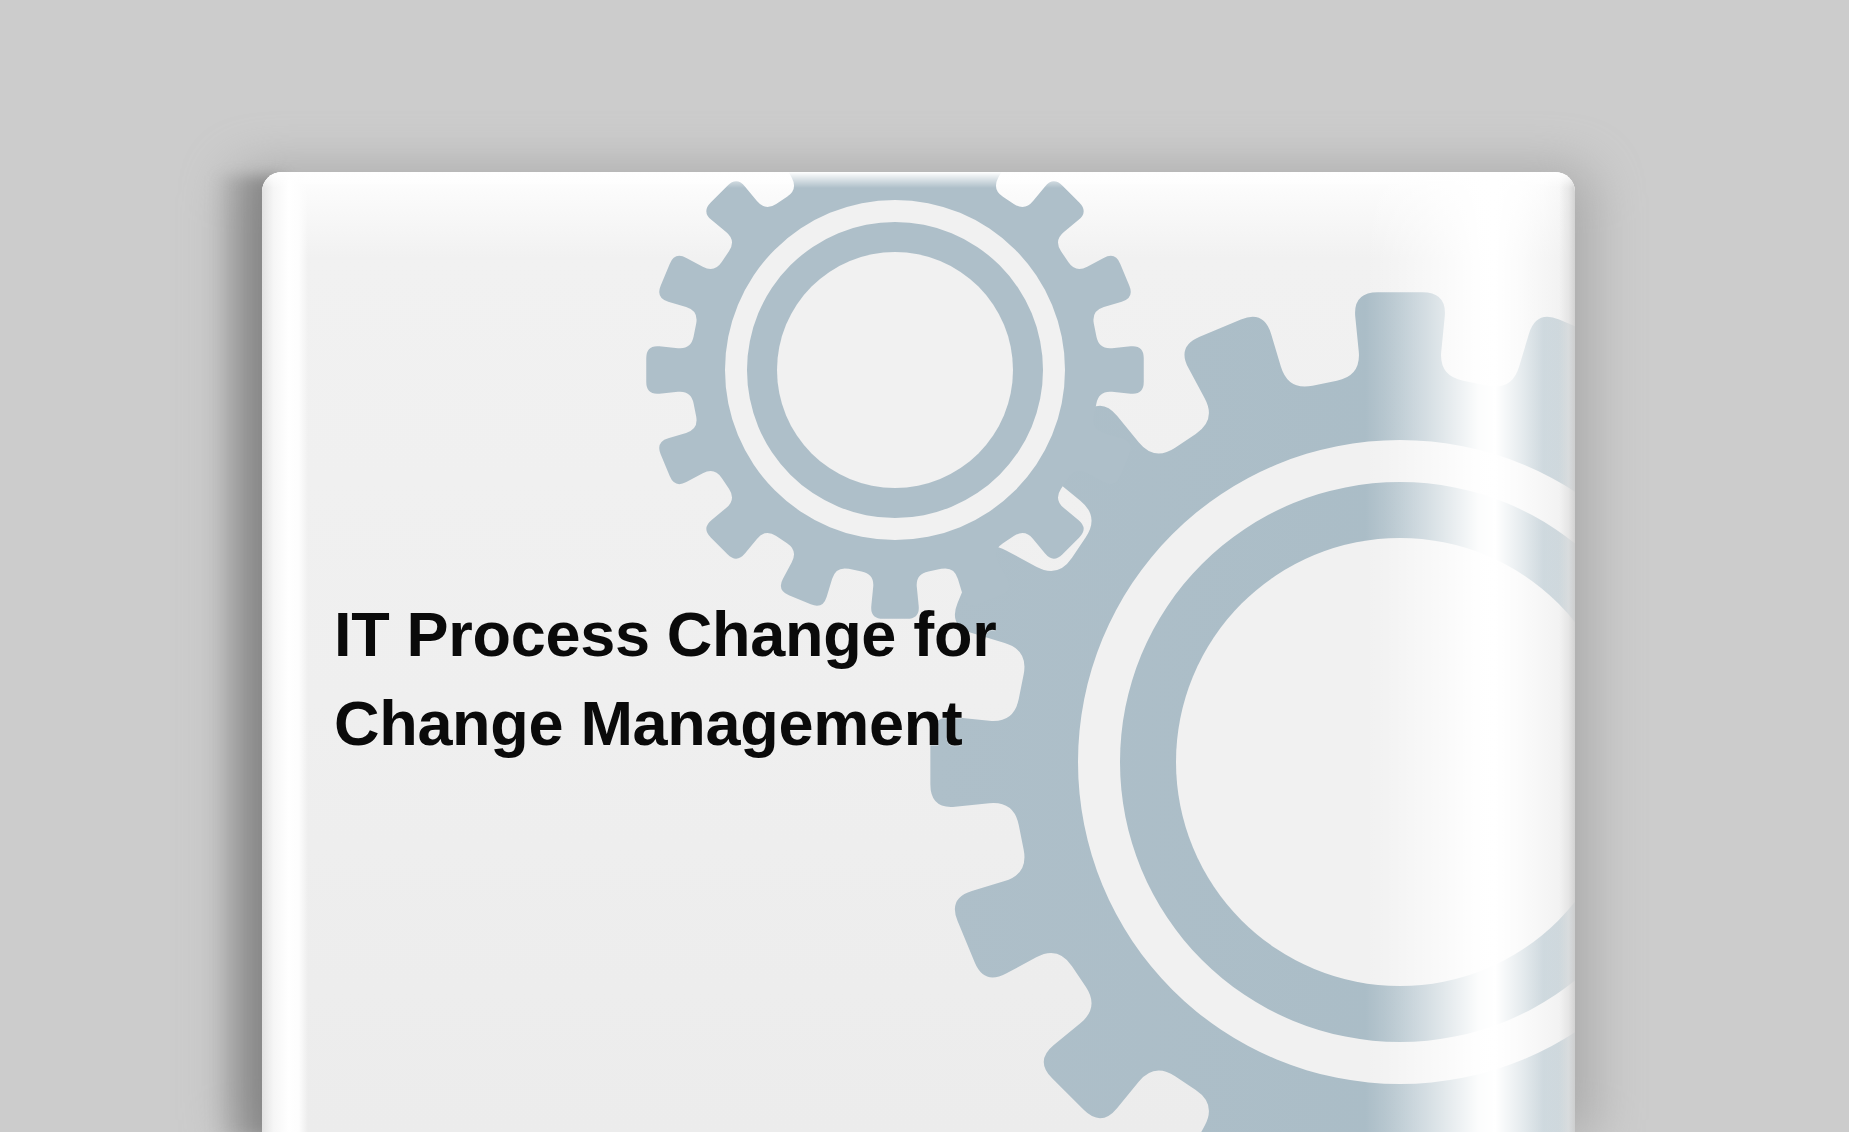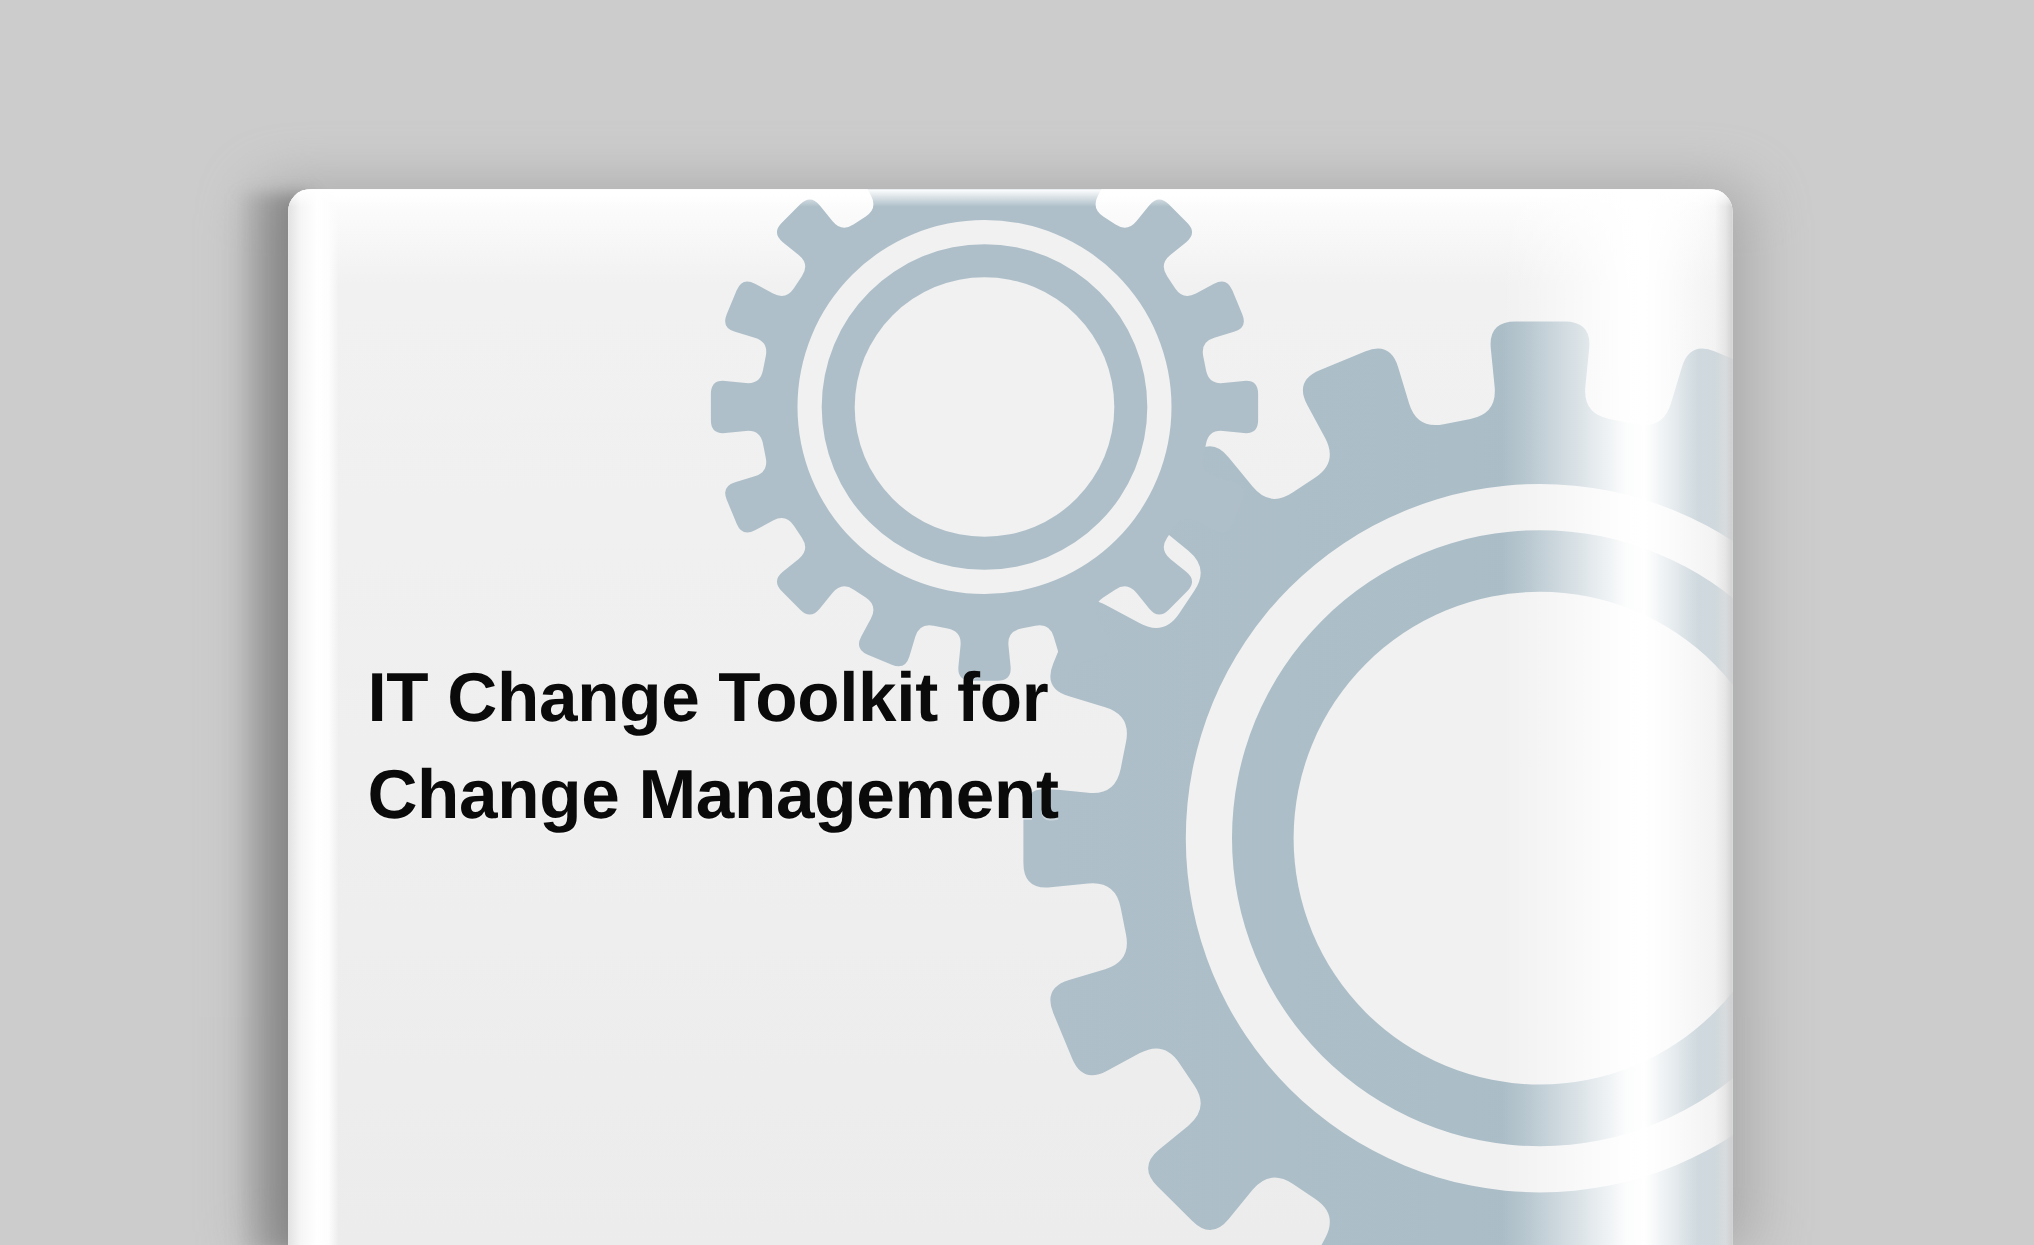--- a/index.html
+++ b/index.html
@@ -175,17 +175,17 @@
             <circle cx="633" cy="198" r="118" fill="#f1f1f1"></circle>
           </g>
       </svg>
     </div>
 
     <div class="cover-left-gloss"></div>
     <div class="cover-spine-gloss"></div>
     <div class="cover-right-lip"></div>
     <div class="cover-top-gloss"></div>
 
-    <div class="cover-title">IT Change Toolkit for
+    <div class="cover-title">IT Process Change for
 Change Management</div>
   </div>
 
 </div>
 
 </body></html>

